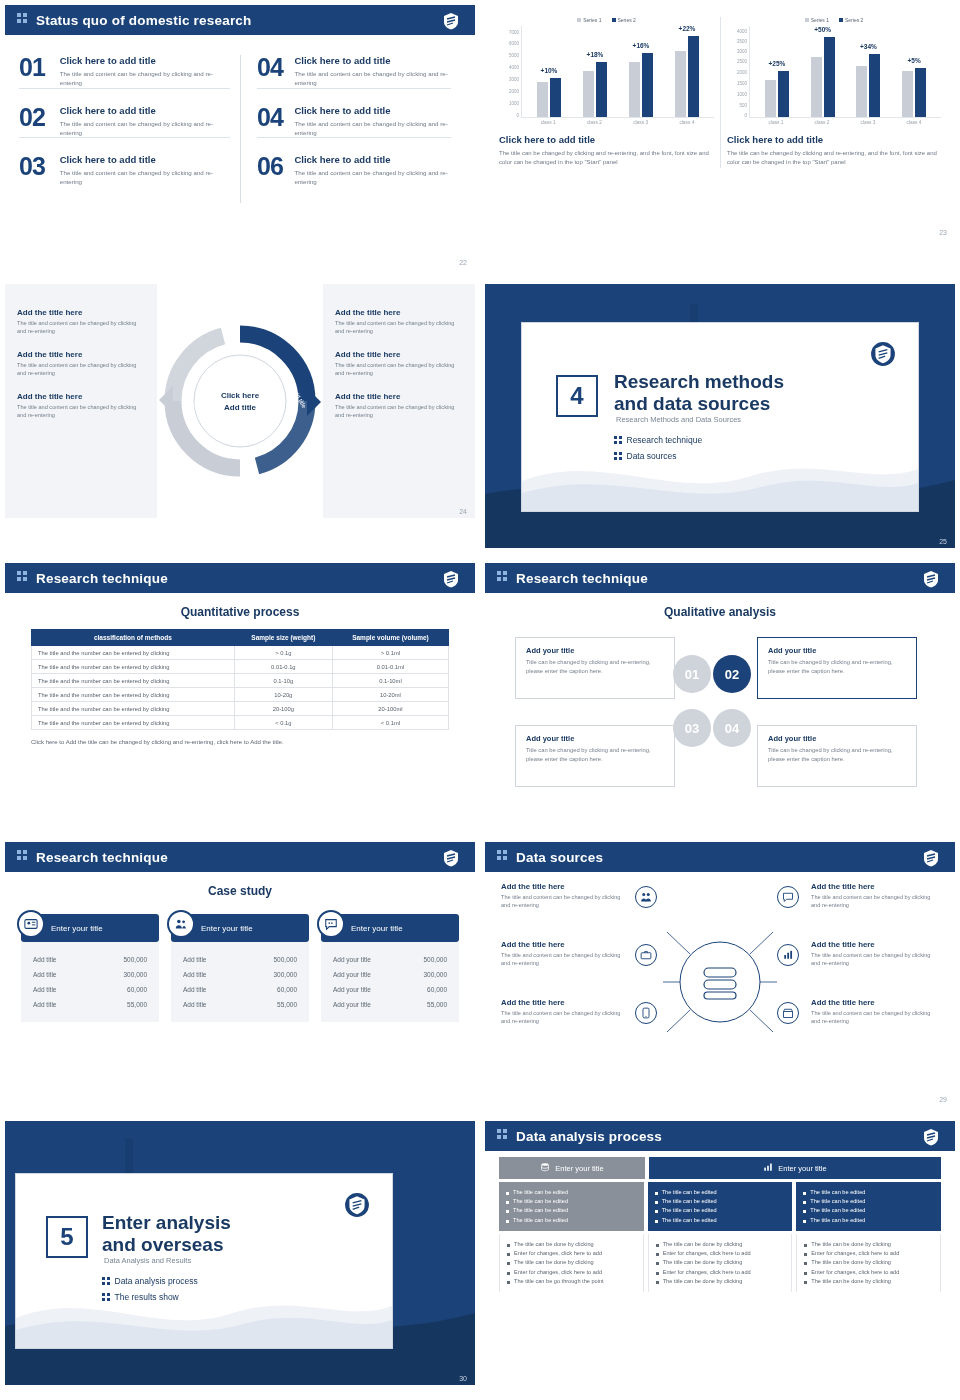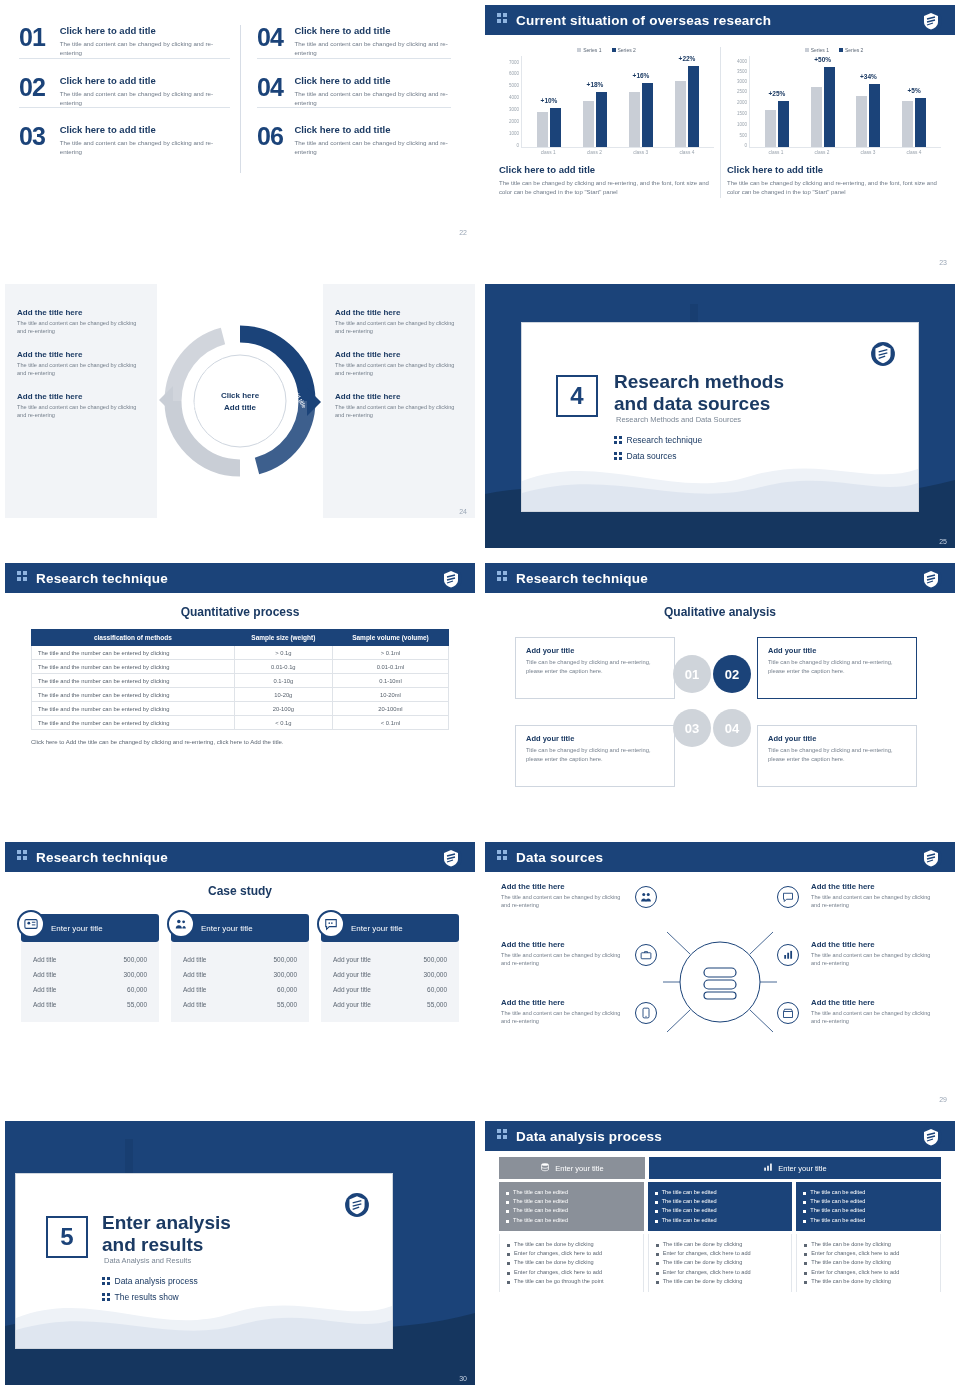--- a/index.html
+++ b/index.html
@@ -194,20 +194,36 @@
   .pr-cell div .sq { width:3px; height:3px; background:currentColor; margin:4px 4px 0 0; flex:0 0 3px;}
   .pr-white-row { display:flex; gap:4px; margin-top:3px; }
   .pr-white { flex:1; border-left:1px solid #e3e7ec; border-right:1px solid #e3e7ec; padding:6px 7px; }
 </style>
 </head>
 <body>
 
 <div class="grid">
 
   <div class="slide">
+    <div class="hdr">
+      <span class="dots">
+          <i></i>
+          <i></i>
+          <i></i>
+          <i></i>
+        </span>
+      <span class="ttl">Status quo of domestic research</span>
+      <span class="logo">
+        <svg viewBox="0 0 24 24" width="24" height="24">
+            <circle cx="12" cy="12" r="11" fill="#1b4379"></circle>
+            <path d="M12 4 L19 7 V13 C19 17 15.5 19.5 12 20.5 C8.5 19.5 5 17 5 13 V7 Z" fill="#fff"></path>
+            <path d="M8 10 L16 8 M8 13 L16 11 M8 16 L14 14" stroke="#1b4379" stroke-width="1.3" fill="none"></path>
+          </svg>
+      </span>
+    </div>
     <div class="body">
       <div class="num-list">
         <div class="num-col">
           <div class="num-item num-underline">
             <div class="num-big">01</div>
             <div class="num-txt">
               <h4>Click here to add title</h4>
               <p>The title and content can be changed by clicking and re-entering</p>
             </div>
           </div>
@@ -248,36 +264,20 @@
               <p>The title and content can be changed by clicking and re-entering</p>
             </div>
           </div>
         </div>
       </div>
       <div class="pnum">22</div>
     </div>
   </div>
 
   <div class="slide">
-    <div class="hdr">
-      <span class="dots">
-          <i></i>
-          <i></i>
-          <i></i>
-          <i></i>
-        </span>
-      <span class="ttl">Current situation of overseas research</span>
-      <span class="logo">
-        <svg viewBox="0 0 24 24" width="24" height="24">
-            <circle cx="12" cy="12" r="11" fill="#1b4379"></circle>
-            <path d="M12 4 L19 7 V13 C19 17 15.5 19.5 12 20.5 C8.5 19.5 5 17 5 13 V7 Z" fill="#fff"></path>
-            <path d="M8 10 L16 8 M8 13 L16 11 M8 16 L14 14" stroke="#1b4379" stroke-width="1.3" fill="none"></path>
-          </svg>
-      </span>
-    </div>
     <div class="body">
       <div class="chart-wrap">
 
         <div class="chart-half">
           <div class="legend">
             <span>
                 <i class="lg1"></i>
                 <span>Series 1</span>
               </span>
             <span>
@@ -833,21 +833,21 @@
           <rect x="120" y="18" width="8" height="58"></rect>
           <path d="M96 76 h56 v24 h-56 z"></path>
         </g>
       </svg>
       <div class="card" style="left:10px; top:52px; width:378px; height:176px;">
         <svg class="wave" viewBox="0 0 378 70" preserveAspectRatio="none">
           <path d="M0 40 C76 10 142 60 218 35 C285 14 333 45 378 28 L378 70 L0 70 Z" fill="#eef2f7"></path>
           <path d="M0 52 C86 26 152 68 228 46 C294 28 338 56 378 42 L378 70 L0 70 Z" fill="#dfe6f0"></path>
         </svg>
         <div class="bignum" style="left:30px; top:42px;">5</div>
-        <h2 style="left:86px; top:38px;"><span>Enter analysis</span><br><span>and results</span></h2>
+        <h2 style="left:86px; top:38px;"><span>Enter analysis</span><br><span>and overseas</span></h2>
         <div class="sub" style="left:88px; top:82px;">Data Analysis and Results</div>
         <div class="bullets" style="left:86px; top:102px;">
           <div>
               <span class="dots2">
                 <i></i>
                 <i></i>
                 <i></i>
                 <i></i>
               </span>
               <span>Data analysis process</span>

